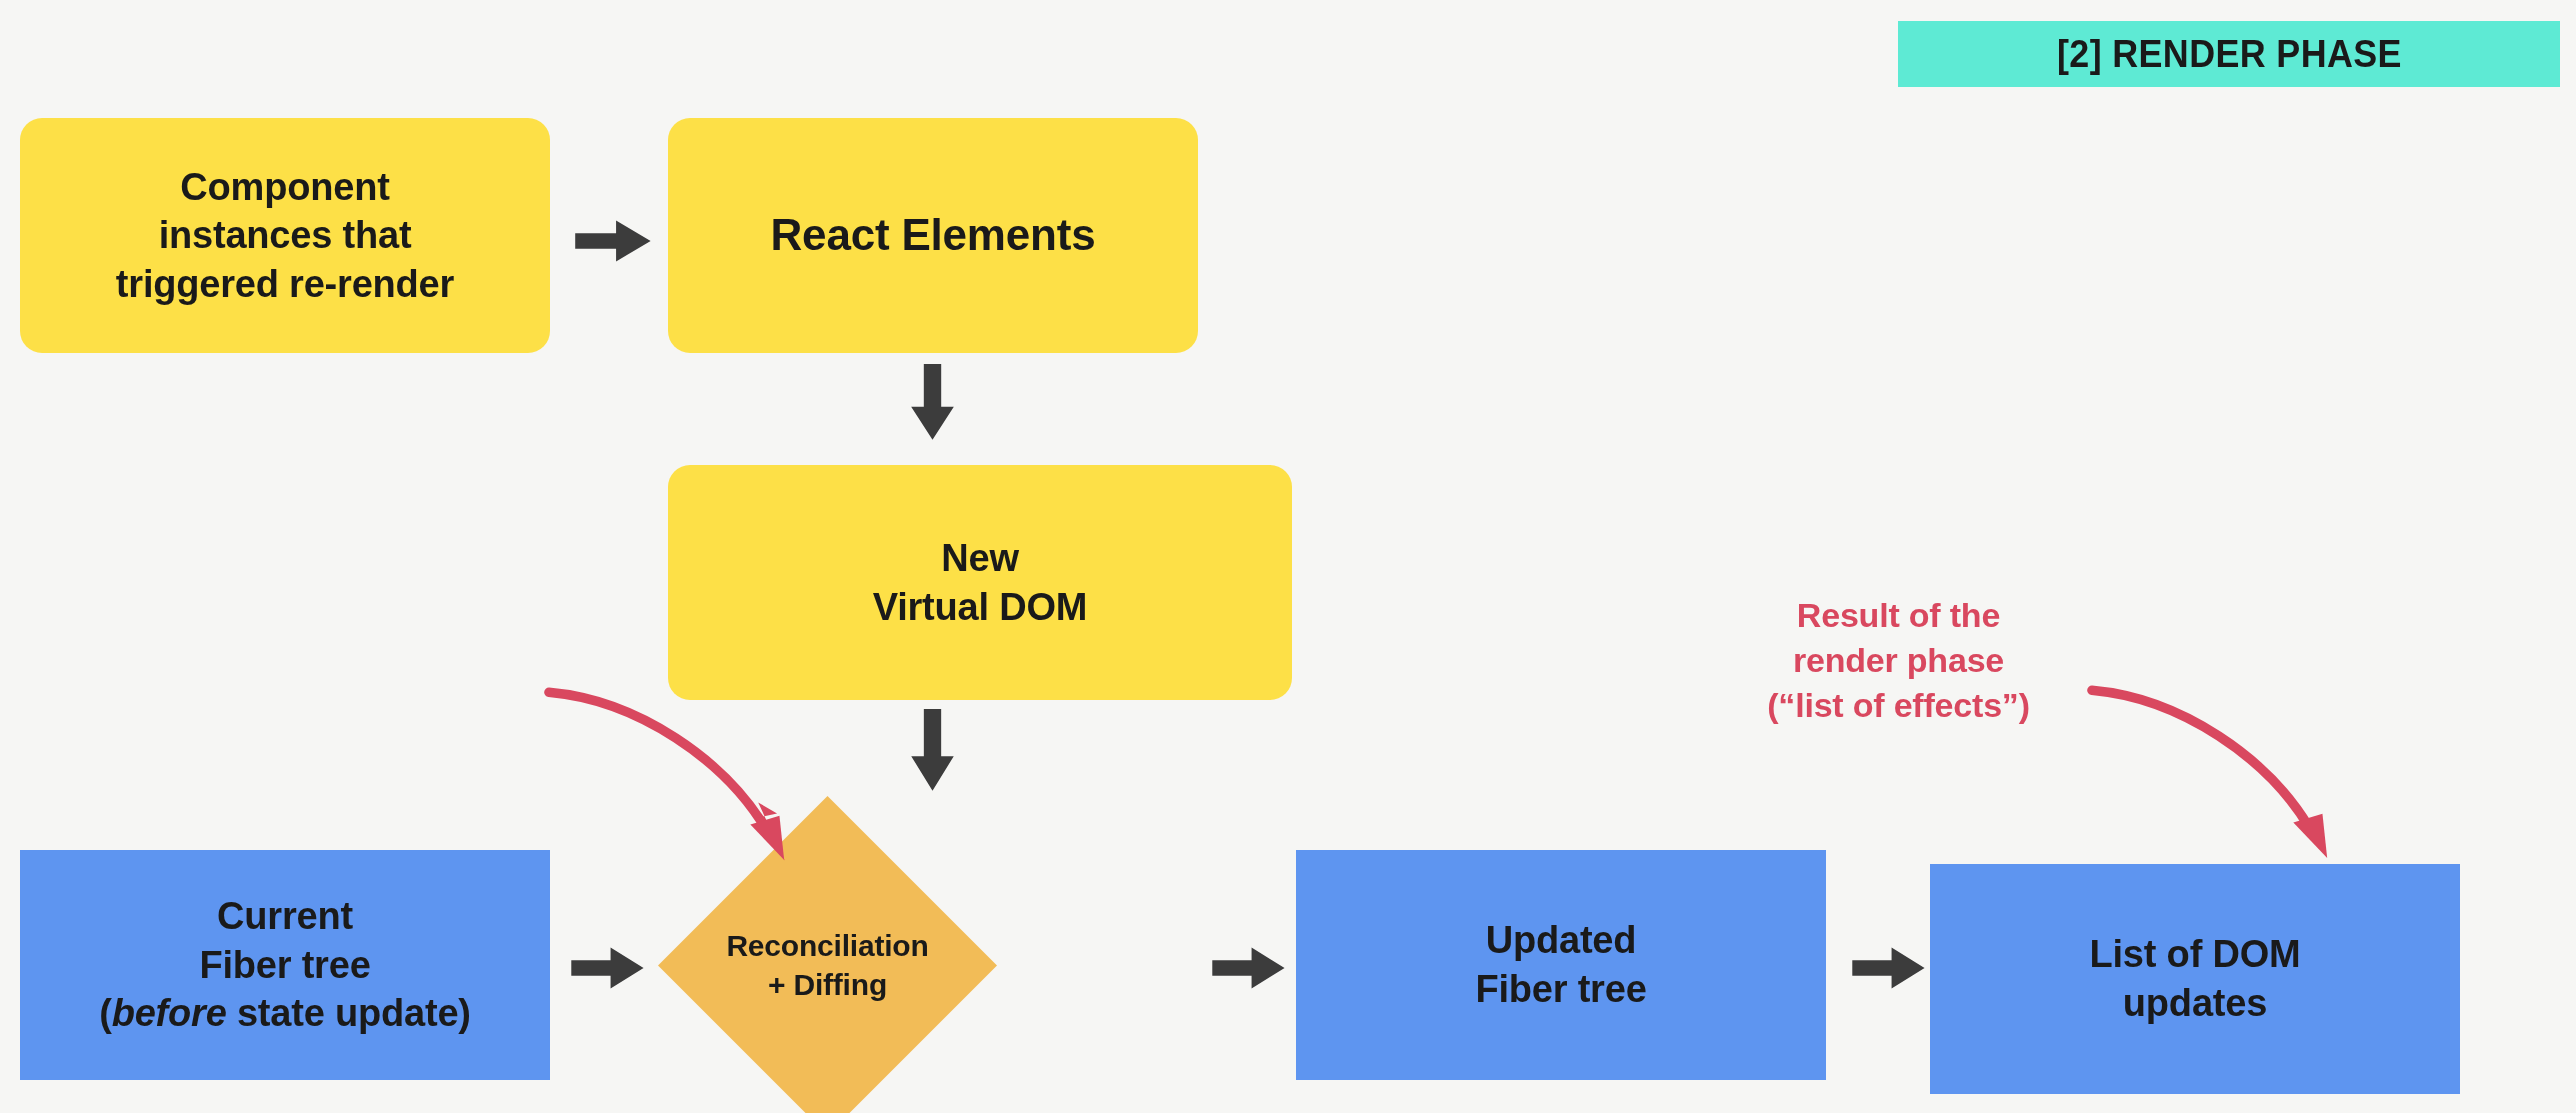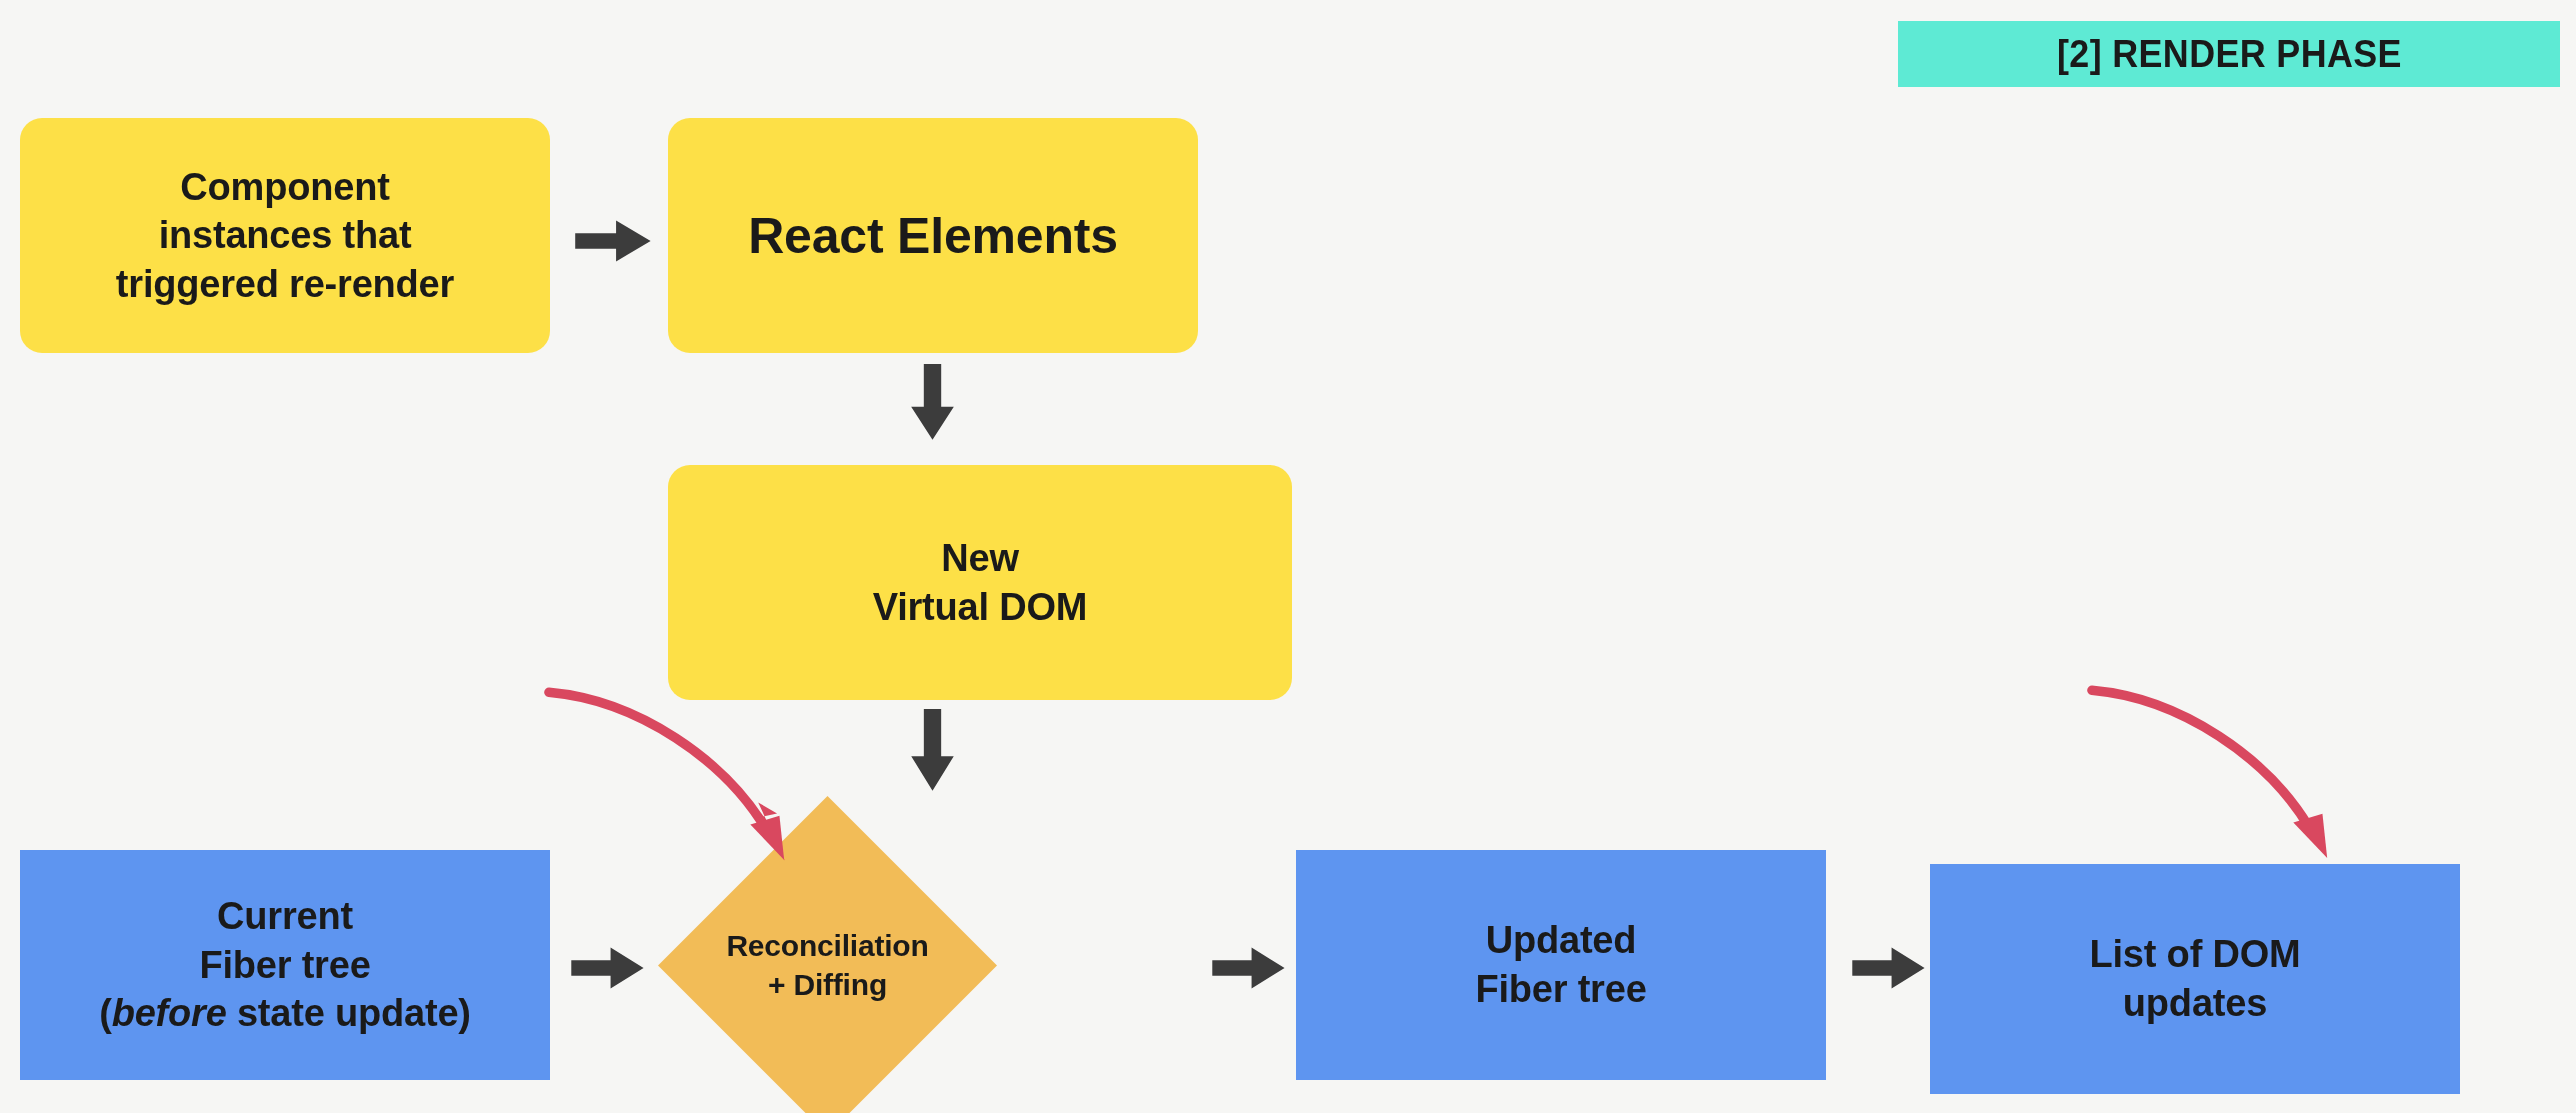--- a/index.html
+++ b/index.html
@@ -112,21 +112,21 @@
       <span class="ln">triggered re-render</span>
     </span>
   </div>
 
   <div class="arrow" style="left:575px; top:219px;">
     <svg width="79" height="44" viewBox="0 0 100 56">
       <path d="M0 18 L52 18 L52 2 L96 28 L52 54 L52 38 L0 38 Z" fill="#3C3C3C"></path>
     </svg>
   </div>
 
-  <div class="node fill-lightblue" id="node-react-elements" style="left:668px; top:118px; width:530px; height:235px; font-size:50px;">
+  <div class="node fill-lightblue" id="node-react-elements" style="left:668px; top:118px; width:530px; height:235px; font-size:44px;">
     <span class="lines">
       <span class="ln">React Elements</span>
     </span>
   </div>
 
   <div class="arrow" style="left:908px; top:364px;">
     <svg width="49" height="79" viewBox="0 0 62 100">
       <path d="M20 0 L42 0 L42 54 L58 54 L31 96 L4 54 L20 54 Z" fill="#3C3C3C"></path>
     </svg>
   </div>
@@ -194,20 +194,25 @@
 
 
   <div class="arrow" style="left:544px; top:686px;">
     <svg width="260" height="181" viewBox="0 0 330 230">
       <path d="M6 8 C 120 18, 230 95, 282 182" stroke="#D9485F" stroke-width="12" fill="none" stroke-linecap="round"></path>
       <path d="M306 222 L268 168 L296 162 L272 148 Z" fill="#D9485F"></path>
       <path d="M305 221 L262 176 L299 165 Z" fill="#D9485F"></path>
     </svg>
   </div>
 
+  <div class="annotation ann-center" style="left:1717px; top:593px; width:363px;">
+    <span class="ln">Result of the</span>
+    <span class="ln">render phase</span>
+    <span class="ln">(“list of effects”)</span>
+  </div>
 
   <div class="arrow" style="left:2087px; top:684px;">
     <svg width="260" height="181" viewBox="0 0 330 230">
       <path d="M6 8 C 120 18, 230 95, 282 182" stroke="#D9485F" stroke-width="12" fill="none" stroke-linecap="round"></path>
       <path d="M305 221 L262 176 L299 165 Z" fill="#D9485F"></path>
     </svg>
   </div>
 
 </div>
 

